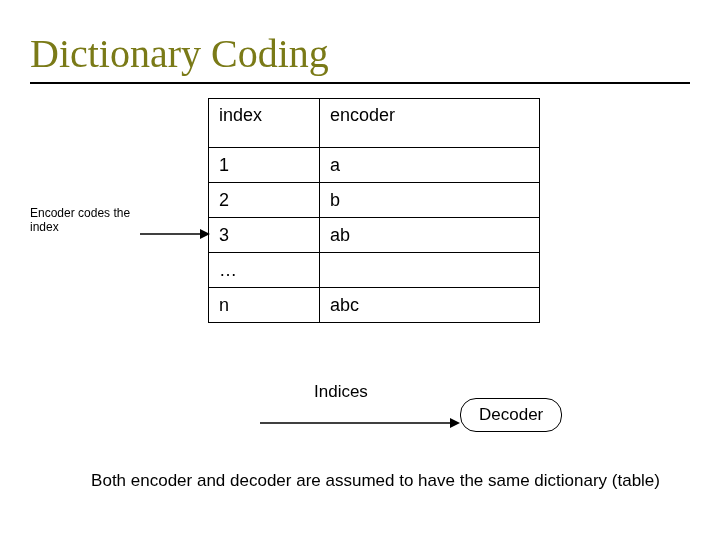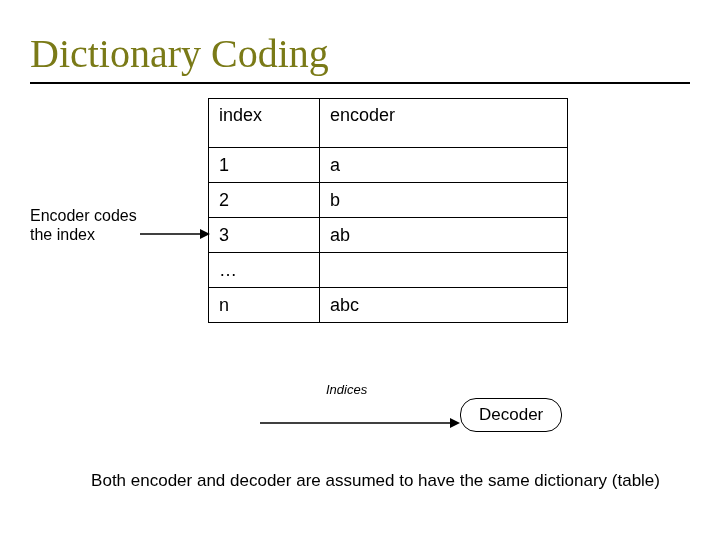--- a/index.html
+++ b/index.html
@@ -35,38 +35,38 @@
     width: 660px;
     height: 380px;
   }
 
   
   .side-label {
     position: absolute;
     left: 0px;
     top: 108px;
     width: 110px;
-    font-size: 16px;
+    font-size: 12px;
     line-height: 1.2;
   }
 
   
   .arrow1 {
     position: absolute;
     left: 110px;
     top: 128px;
   }
 
   
   .dict-table {
     position: absolute;
     left: 178px;
     top: 0px;
     border-collapse: collapse;
-    width: 360px;
+    width: 332px;
   }
   .dict-table td {
     border: 1.5px solid #000;
     padding: 6px 10px;
     font-size: 18px;
     height: 22px;
   }
   .dict-table td:first-child {
     width: 90px;
   }
@@ -81,24 +81,23 @@
     border: 1.5px solid #000;
     padding: 6px 18px;
     font-size: 17px;
     background: #fff;
   }
   .encoder-box { left: 120px; top: 300px; }
   .decoder-box { left: 430px; top: 300px; border-radius: 16px; }
 
   .indices-label {
     position: absolute;
-    left: 296px;
+    left: 284px;
     top: 284px;
-    font-size: 13px;
-    font-style: italic;
+    font-size: 17px;
   }
 
   .arrow2 {
     position: absolute;
     left: 230px;
     top: 317px;
   }
 
   
   .note {

